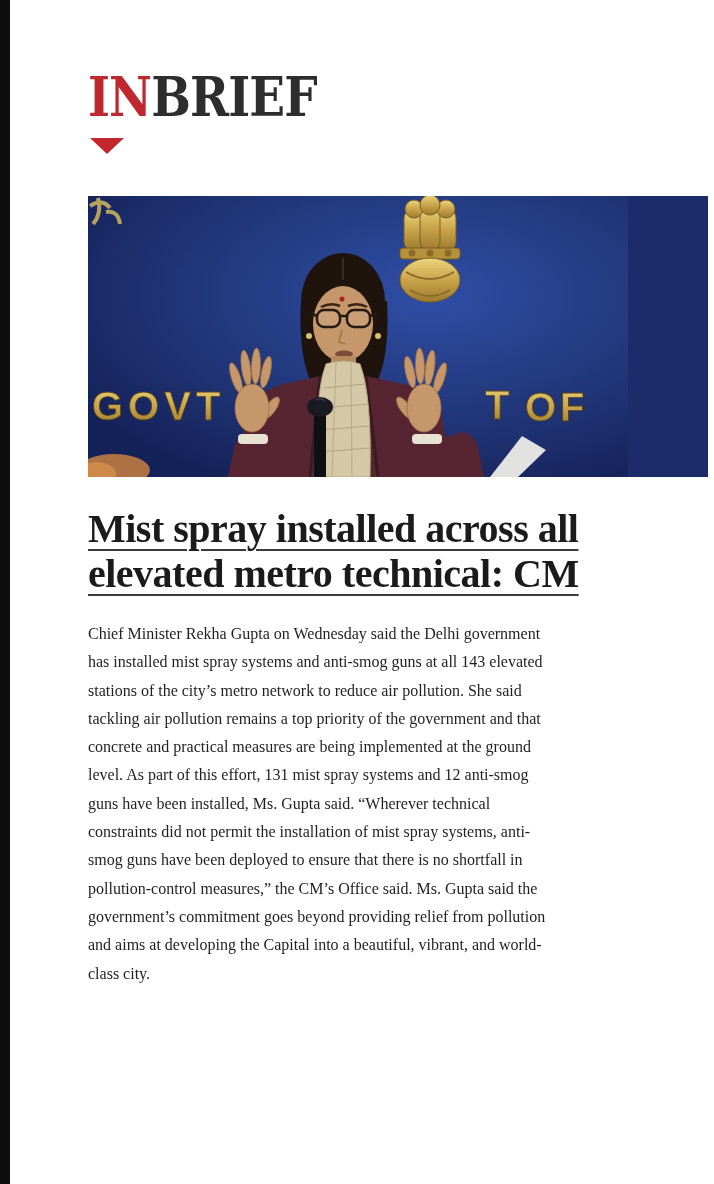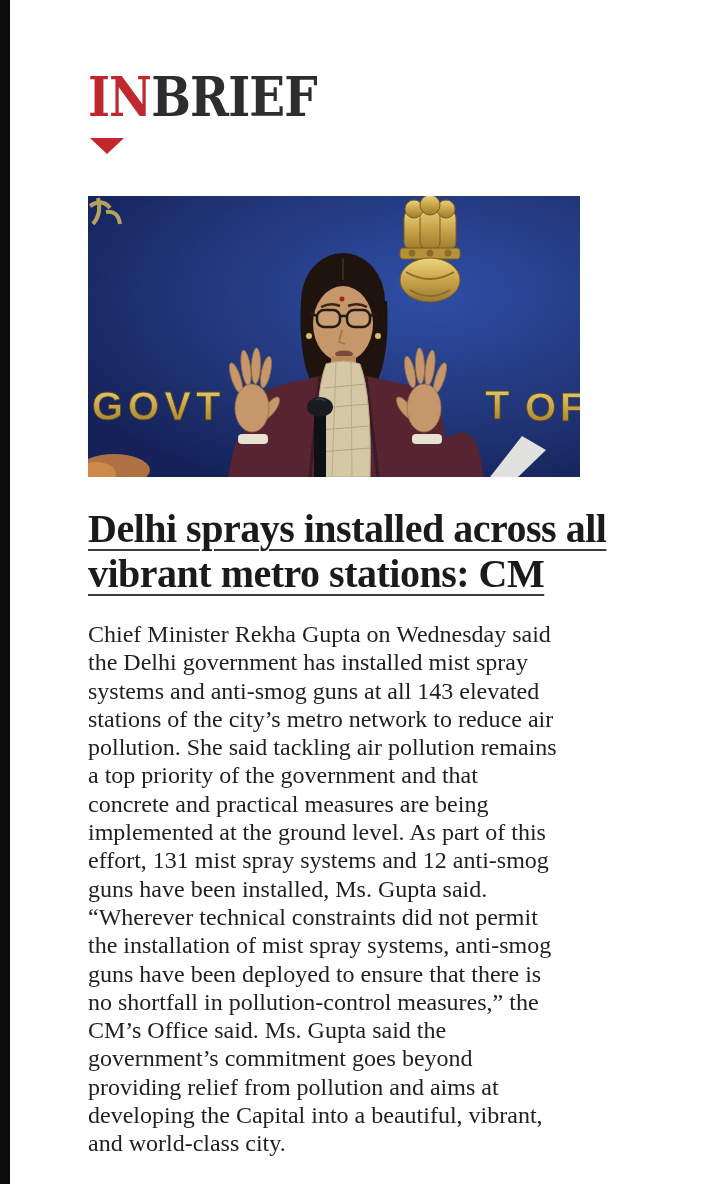--- a/index.html
+++ b/index.html
@@ -10,33 +10,33 @@
   .section-header{position:absolute;left:88px;top:70px;}
   .section-title{margin:0;font-family:"DejaVu Serif",serif;font-weight:bold;font-size:54px;
                  line-height:1;letter-spacing:-1px;transform:scaleX(.87);transform-origin:left top;
                  white-space:nowrap;}
   .section-title .accent{color:#c0282f;}
   .section-title .rest{color:#2d2d2d;}
   .tri{width:0;height:0;margin:14px 0 0 2px;
        border-left:17px solid transparent;border-right:17px solid transparent;
        border-top:16px solid #c3262c;}
   
-  .photo{position:absolute;left:88px;top:196px;width:492px;height:281px;margin:0;
+  .photo{position:absolute;left:88px;top:196px;width:620px;height:281px;margin:0;
          background:#1c2c6a;overflow:hidden;}
   .photo svg{display:block;}
   .banner-text{font-family:"Liberation Sans",sans-serif;font-weight:bold;}
   
   .headline{position:absolute;left:88px;top:506px;width:548px;margin:0;
             font-family:"Liberation Serif",serif;font-weight:bold;font-size:40px;
             line-height:45px;letter-spacing:-0.5px;color:#1b1b1b;}
   .headline .hl{text-decoration:underline;text-decoration-thickness:2px;
                 text-underline-offset:7px;text-decoration-color:#3a3a3a;}
   
   .body-text{position:absolute;left:88px;top:620px;width:474px;margin:0;
-             font-family:"Liberation Serif",serif;font-size:24px;line-height:28.3px;
+             font-family:"Liberation Serif",serif;font-size:16px;line-height:28.3px;
              color:#1f1f1f;}
 </style>
 </head>
 <body>
 
 <div class="page">
 
   <div class="edge-bar"></div>
 
   <header class="section-header">
@@ -140,19 +140,19 @@
         <path d="M228,204 q5,-3 9,1" stroke="#3c3c46" stroke-width="1.5" fill="none"></path>
       </g>
 
       <ellipse cx="26" cy="274" rx="36" ry="16" fill="#c97f3f" opacity="0.85"></ellipse>
       <ellipse cx="8" cy="278" rx="20" ry="12" fill="#e09a4e" opacity="0.6"></ellipse>
       <polygon points="402,281 434,240 458,254 430,281" fill="#ecece6" opacity="0.95"></polygon>
     </svg>
   </figure>
 
   <h1 class="headline">
-    <span class="hl">Delhi sprays installed across all</span><br>
-    <span class="hl">vibrant metro stations: CM</span>
+    <span class="hl">Mist spray installed across all</span><br>
+    <span class="hl">elevated metro technical: CM</span>
   </h1>
 
   <p class="body-text">Chief Minister Rekha Gupta on Wednesday said the Delhi government has installed mist spray systems and anti-smog guns at all 143 elevated stations of the city’s metro network to reduce air pollution. She said tackling air pollution remains a top priority of the government and that concrete and practical measures are being implemented at the ground level. As part of this effort, 131 mist spray systems and 12 anti-smog guns have been installed, Ms. Gupta said. “Wherever technical constraints did not permit the installation of mist spray systems, anti-smog guns have been deployed to ensure that there is no shortfall in pollution-control measures,” the CM’s Office said. Ms. Gupta said the government’s commitment goes beyond providing relief from pollution and aims at developing the Capital into a beautiful, vibrant, and world-class city.</p>
 
 </div>
 
 </body></html>

